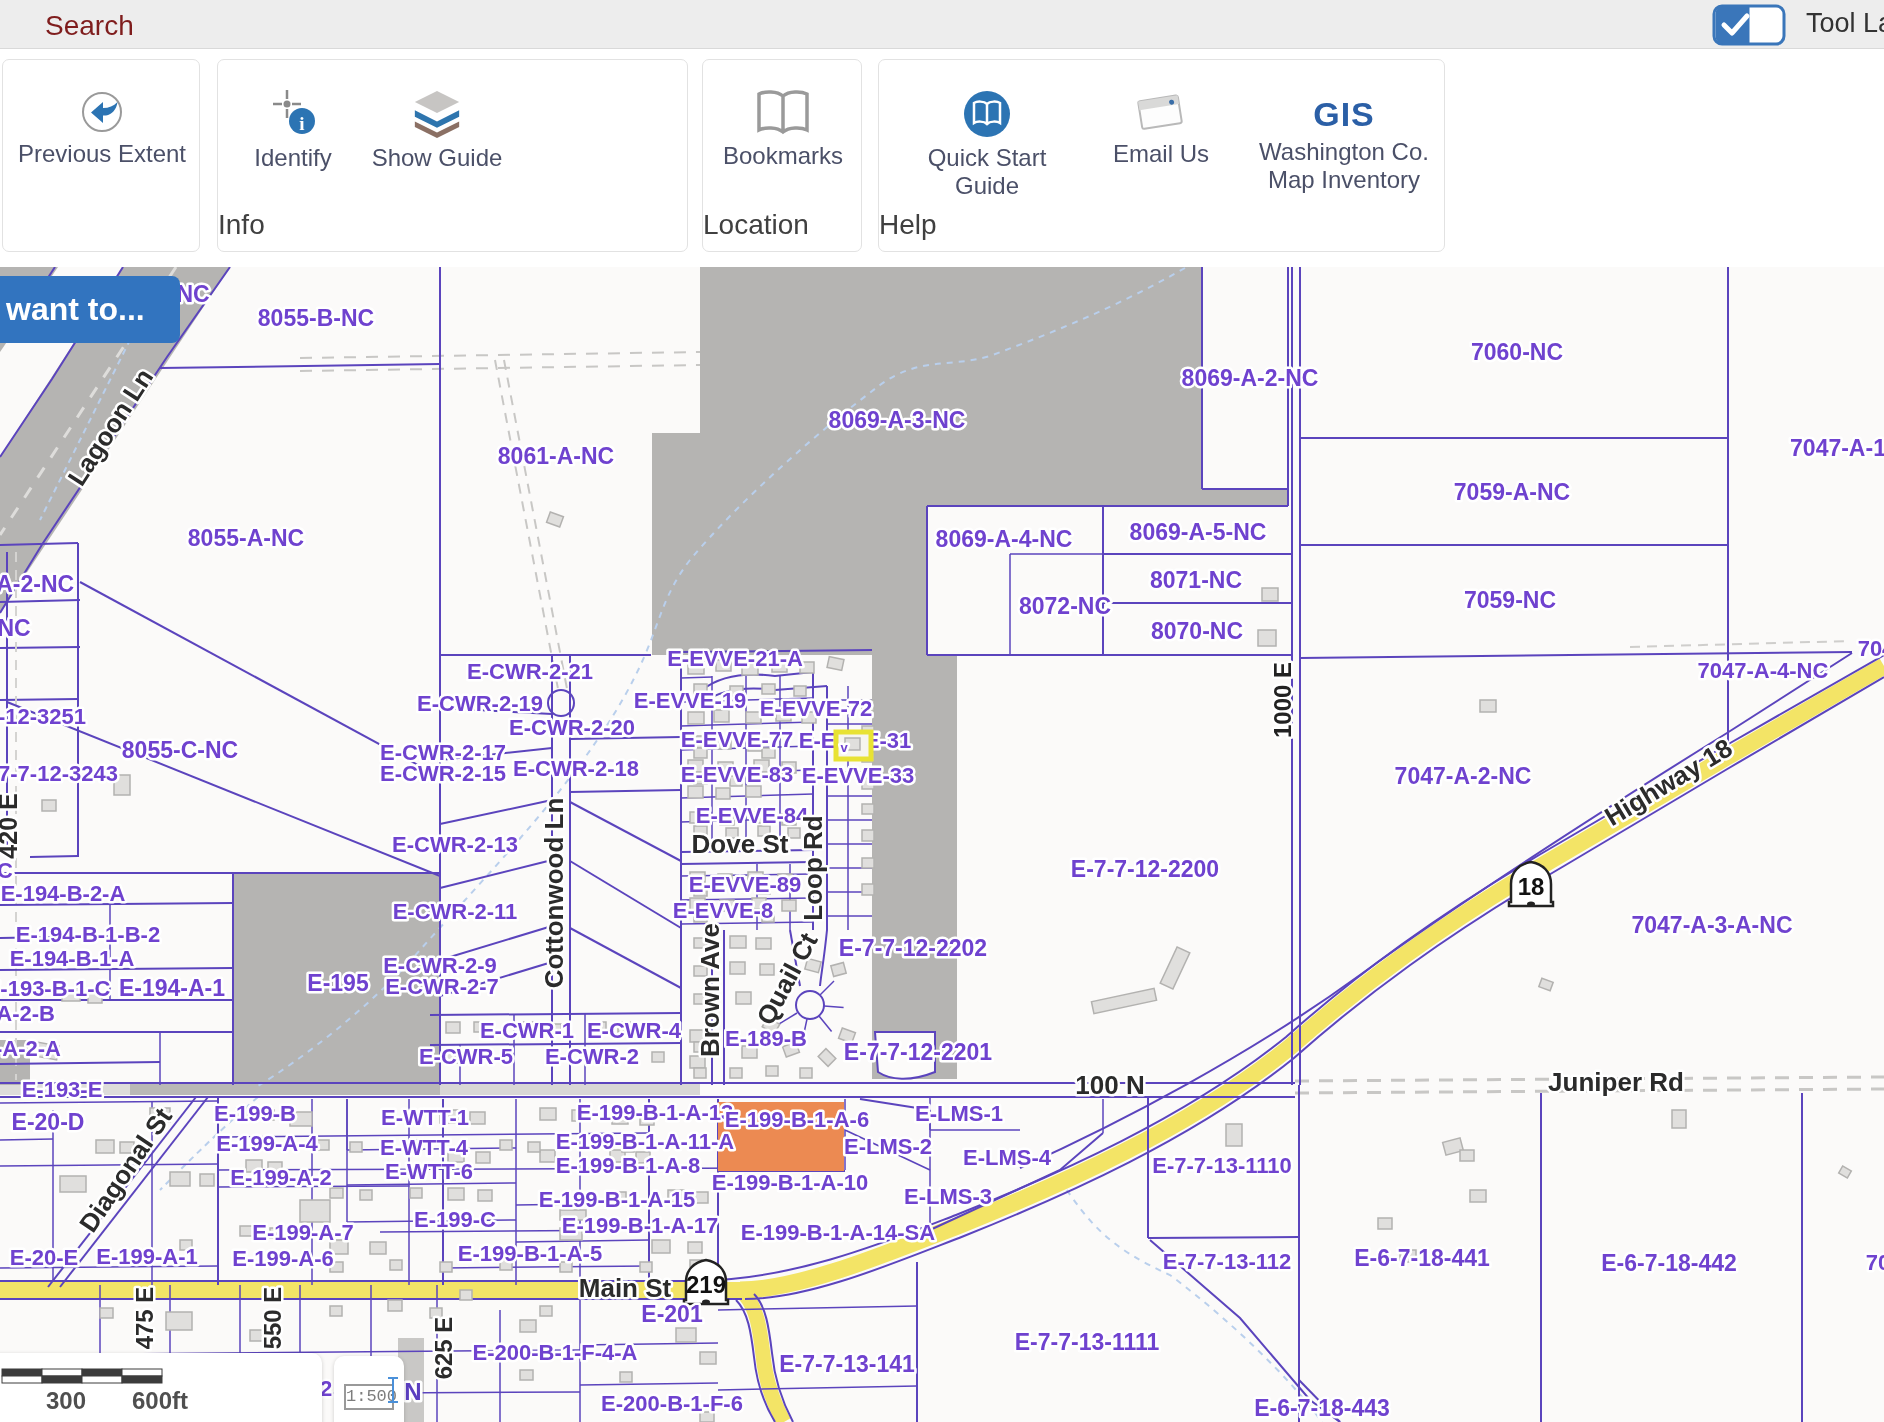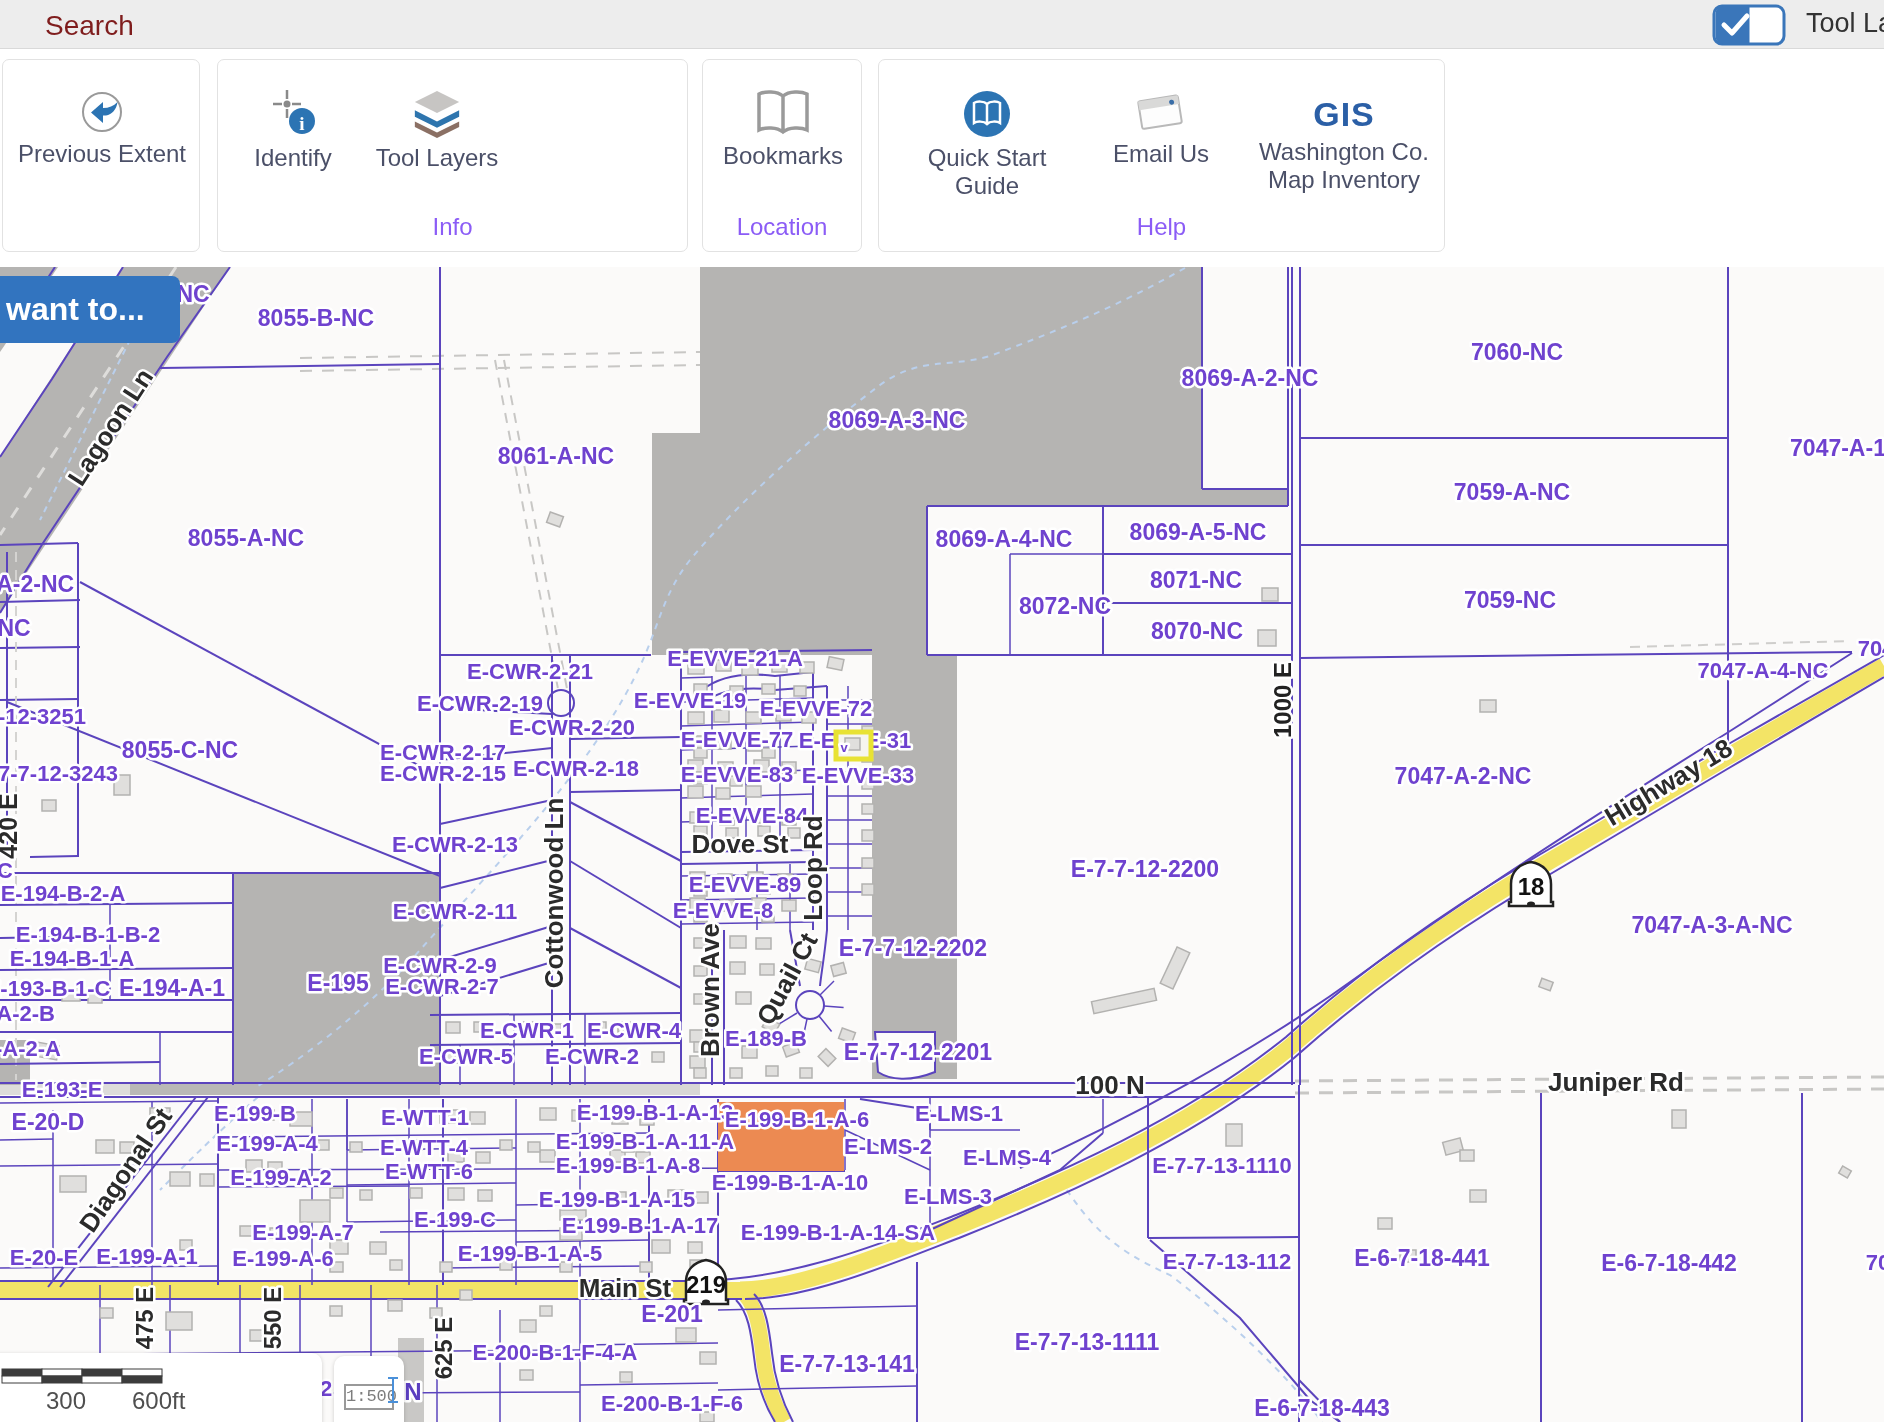--- a/index.html
+++ b/index.html
@@ -3,27 +3,27 @@
 <style>
 html,body{margin:0;padding:0}
 body{width:1884px;height:1422px;overflow:hidden;position:relative;font-family:"Liberation Sans",sans-serif;background:#fff}
 #topbar{position:absolute;left:0;top:0;width:1884px;height:48px;background:#ededed;border-bottom:1px solid #d9d9d9}
 #topbar .search{position:absolute;left:45px;top:10px;font-size:28px;color:#7f1d1d}
 #toollabel{position:absolute;left:1806px;top:8px;font-size:27px;color:#333;white-space:nowrap}
 #toggle{position:absolute;left:1712px;top:4px}
 .card{position:absolute;top:59px;height:193px;background:#fff;border:1px solid #e2e2e2;border-radius:7px;box-sizing:border-box}
 .tool{position:absolute;top:30px;text-align:center;color:#4b5068;font-size:24px}
 .tool .lbl{margin-top:0;line-height:28px}
-.grouplbl{position:absolute;bottom:10px;width:100%;text-align:center;color:#8b5cf6;font-size:24px}
+.grouplbl{position:absolute;bottom:10px;width:100%;color:#404040;font-size:28px}
 #mapsvg{position:absolute;left:0;top:267px}
 #iwant{position:absolute;left:-14px;top:276px;width:194px;height:67px;background:#3274bf;border-radius:8px;color:#fff;font-size:32px;font-weight:bold;line-height:67px;padding-left:20px;box-sizing:border-box}
 #scalepanel{position:absolute;left:-18px;top:1353px;width:340px;height:80px;background:#fff;border-radius:10px;box-shadow:0 1px 4px rgba(0,0,0,.18)}
 #zoompanel{position:absolute;left:334px;top:1356px;width:70px;height:78px;background:#fff;border-radius:10px;box-shadow:0 1px 4px rgba(0,0,0,.18)}
 #scaleinput{position:absolute;left:10px;top:28px;width:46px;height:22px;border:2px solid #999;color:#7d7d7d;font-size:17px;text-align:center;line-height:22px;font-family:"Liberation Mono",monospace}
-.sclbl{position:absolute;top:1387px;font-size:24px;font-weight:normal;color:#4f4f4f}
+.sclbl{position:absolute;top:1387px;font-size:24px;font-weight:bold;color:#4f4f4f}
 #cursor{position:absolute;left:392px;top:1377px;width:2px;height:26px;background:#4a90d9}
 #cursor:before,#cursor:after{content:"";position:absolute;left:-4px;width:10px;height:2px;background:#4a90d9}
 #cursor:after{bottom:0}
 </style></head>
 <body>
 <div id="topbar">
  <div class="search">Search</div>
  <div id="toggle"><svg width="74" height="42" viewBox="0 0 74 42">
    <rect x="2" y="2" width="70" height="38" rx="8" fill="#fff" stroke="#3a76ba" stroke-width="3"></rect>
    <path d="M3.5,10 a8,8 0 0 1 8,-8 h26 v38 h-26 a8,8 0 0 1 -8,-8 z" fill="#3a76ba"></path>
@@ -55,21 +55,21 @@
    <text x="35" y="40" font-size="19" font-weight="bold" fill="#fff" text-anchor="middle" font-family="Liberation Serif,serif">i</text>
   </svg>
   <div class="lbl">Identify</div>
  </div>
  <div class="tool" style="left:139px;width:160px">
   <svg width="62" height="48" viewBox="0 0 62 52">
    <polygon points="31,1 55,13 31,25 7,13" fill="#c7c5c3"></polygon>
    <path d="M7,22 L31,34 L55,22 L55,29 L31,41 L7,29 Z" fill="#2e75ae"></path>
    <path d="M7,34 L31,46 L55,34 L55,40 L31,52 L7,40 Z" fill="#8b7064"></path>
   </svg>
-  <div class="lbl">Tool Layers</div>
+  <div class="lbl">Show Guide</div>
  </div>
  <div class="grouplbl">Info</div>
 </div>
 <div class="card" style="left:702px;width:160px">
  <div class="tool" style="left:0;width:160px">
   <svg width="56" height="46" viewBox="0 0 56 46">
    <path d="M28,6 C22,1 10,1 4,4 L4,40 C10,37 22,37 28,42 C34,37 46,37 52,40 L52,4 C46,1 34,1 28,6 Z M28,6 L28,42" fill="none" stroke="#9a9a9a" stroke-width="3.5"></path>
   </svg>
   <div class="lbl">Bookmarks</div>
  </div>

